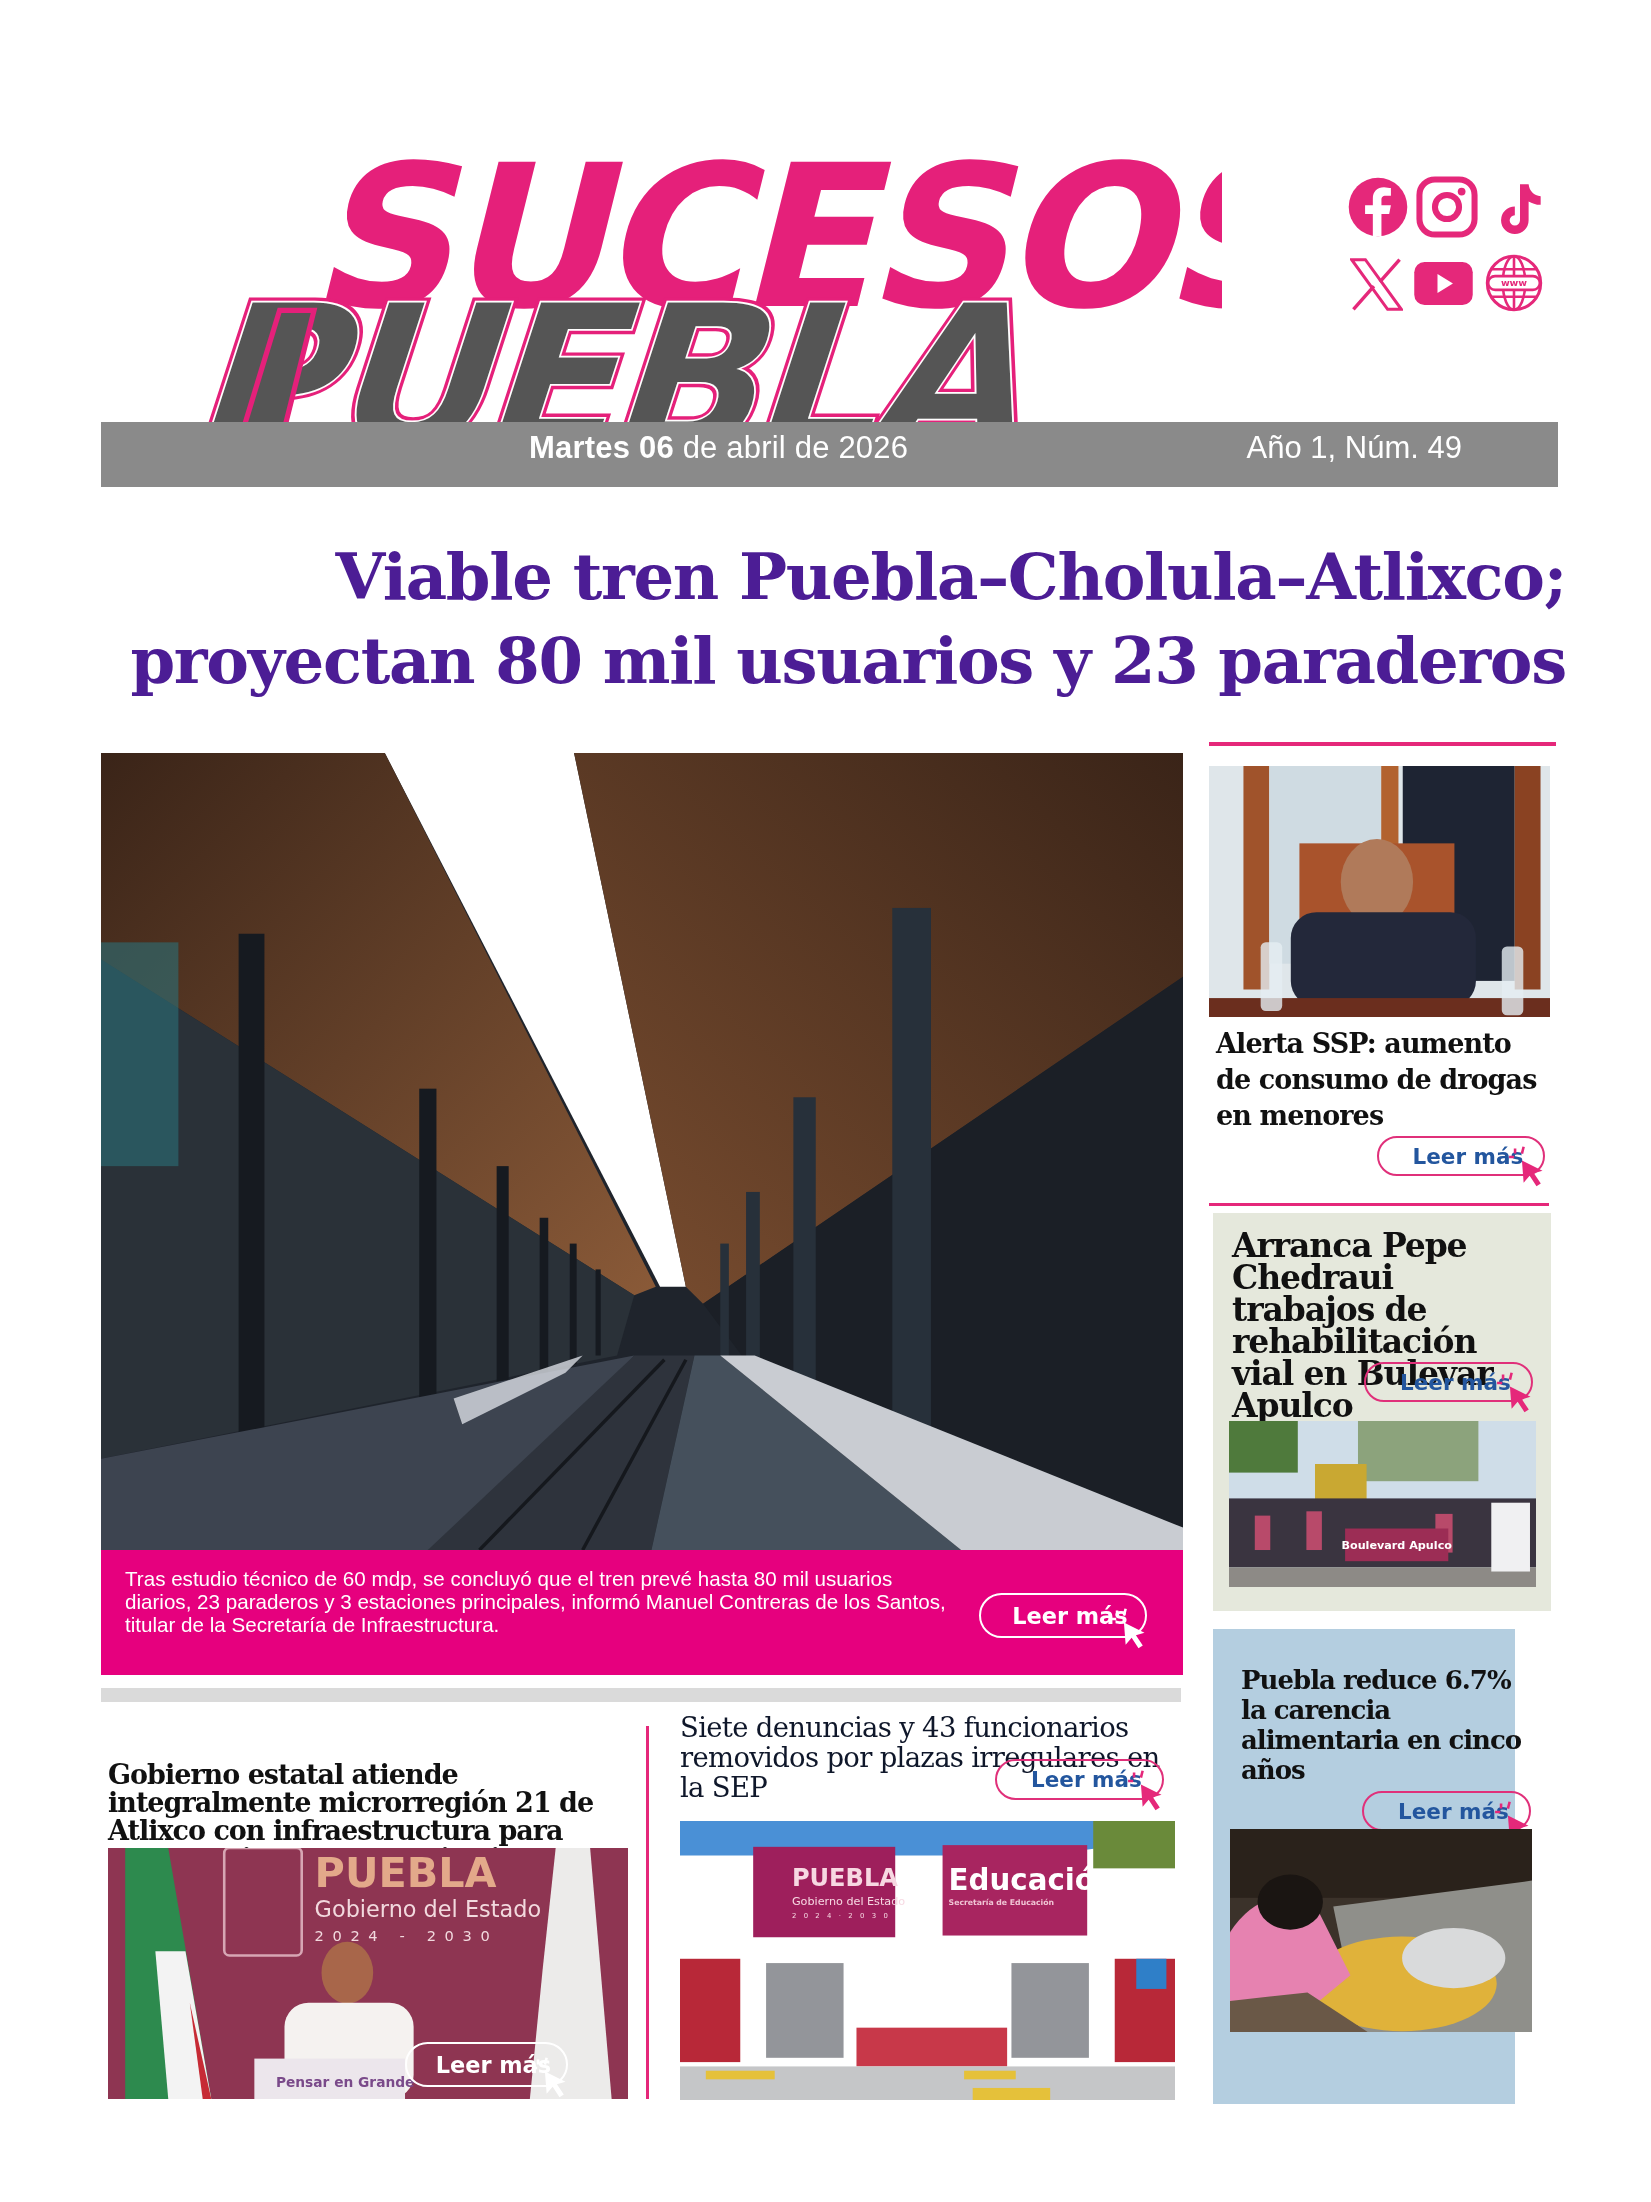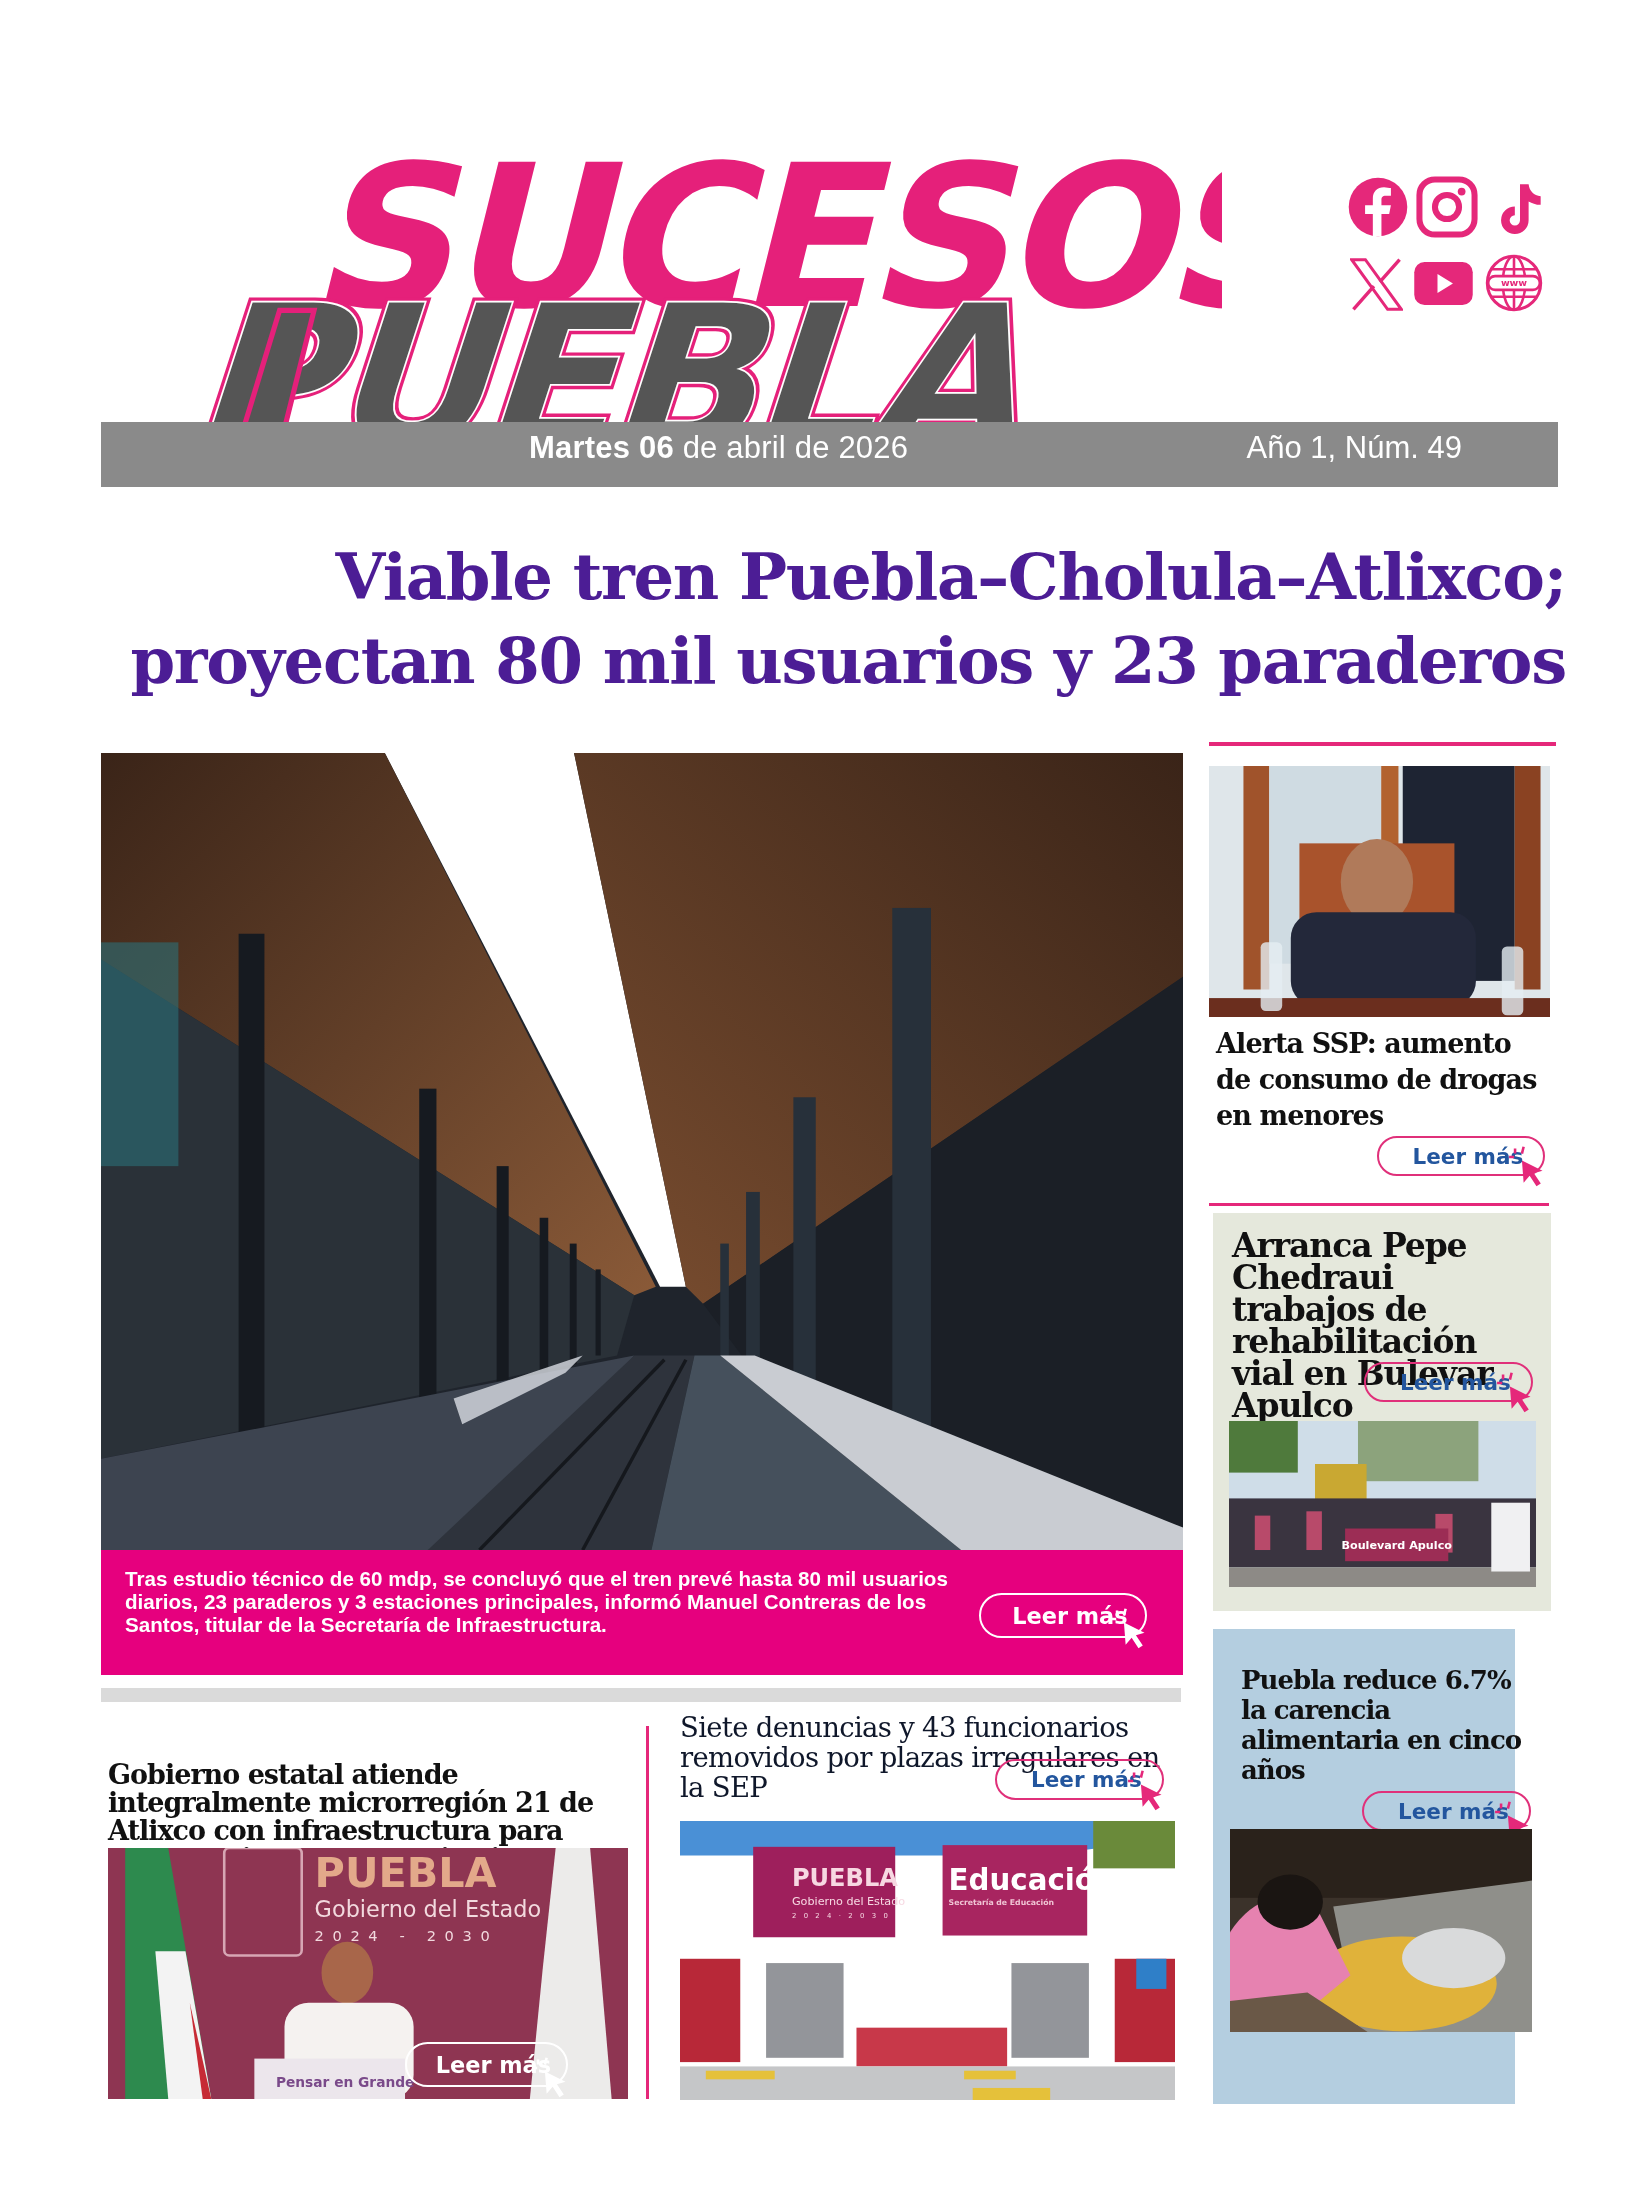--- a/index.html
+++ b/index.html
@@ -25,21 +25,21 @@
   #headline { left: 86px; top: 535px; width: 1480px; text-align: right;
     font-family: "DejaVu Serif", serif; font-weight: 700; font-size: 64px; line-height: 84px;
     color: #4c1d95; letter-spacing: -1.3px; }
 
   
   #mainphoto { left: 101px; top: 753px; width: 1082px; height: 797px; overflow: hidden; background: #2b2e36; }
   #mainphoto svg { width: 100%; height: 100%; display: block; }
 
   #maincaption { left: 101px; top: 1550px; width: 1082px; height: 125px; background: #e6007e; }
   #maincaption .txt { position: absolute; left: 24px; top: 17px; width: 826px;
-    font-size: 20.6px; line-height: 23px; font-weight: 700; color: #fff; }
+    font-size: 20.6px; line-height: 23px; font-weight: 400; color: #fff; }
 
   .leer { position: absolute; border-radius: 34px; display: flex; align-items: center; justify-content: center;
     font-weight: 700; font-family: "DejaVu Sans", sans-serif; }
   .leer .lbl { padding-left: 13.8px; }
   .leer .cur { position: absolute; right: -10.3px; bottom: -19px; width: 45px; height: 48px; }
   .leer.white { border: 2.2px solid #fff; color: #fff; background: transparent; }
   .leer.blue { border: 2.6px solid #e0307a; color: #23569e; background: rgba(255,255,255,0.0); }
 
   #graydiv { left: 101px; top: 1688px; width: 1080px; height: 13.8px; background: #dadada; }
 

